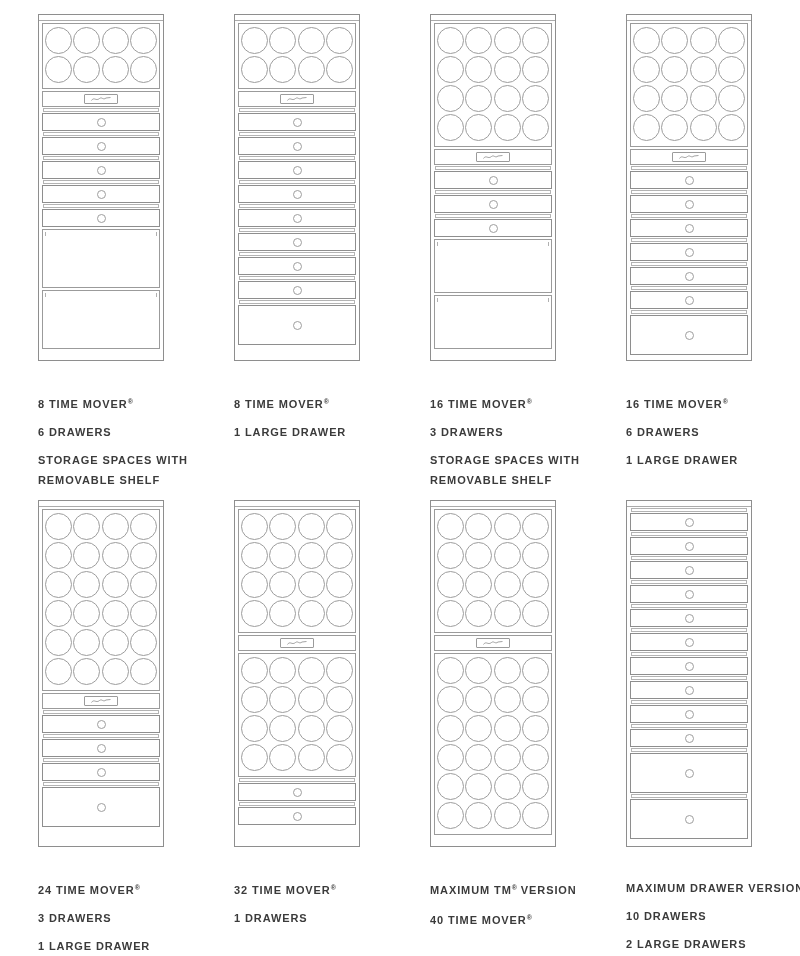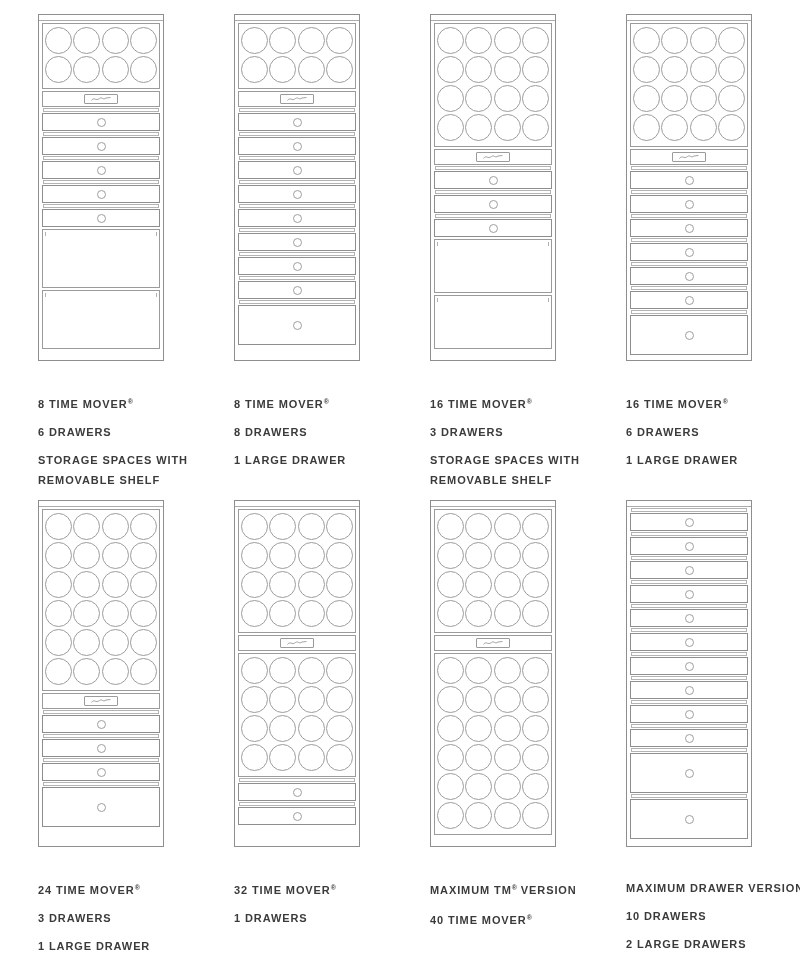--- a/index.html
+++ b/index.html
@@ -214,21 +214,20 @@
         <div class="drawer-unit large">
           <div class="drawer-rail"></div>
           <div class="drawer-face">
             <div class="knob-icon"></div>
           </div>
         </div>
         <div class="base"></div>
       </div>
       <div class="caption">
         <div class="caption-line">8 TIME MOVER<sup class="reg">®</sup></div>
-        <div class="caption-line">8 DRAWERS</div>
         <div class="caption-line">1 LARGE DRAWER</div>
       </div>
     </div>
     <div class="cell">
       <div class="cabinet">
         <div class="top-rail"></div>
         <div class="movers" style="grid-template-columns: repeat(4, 1fr); grid-auto-rows: 29px; height: 124px;">
           <div class="mover-circle"></div>
           <div class="mover-circle"></div>
           <div class="mover-circle"></div>

